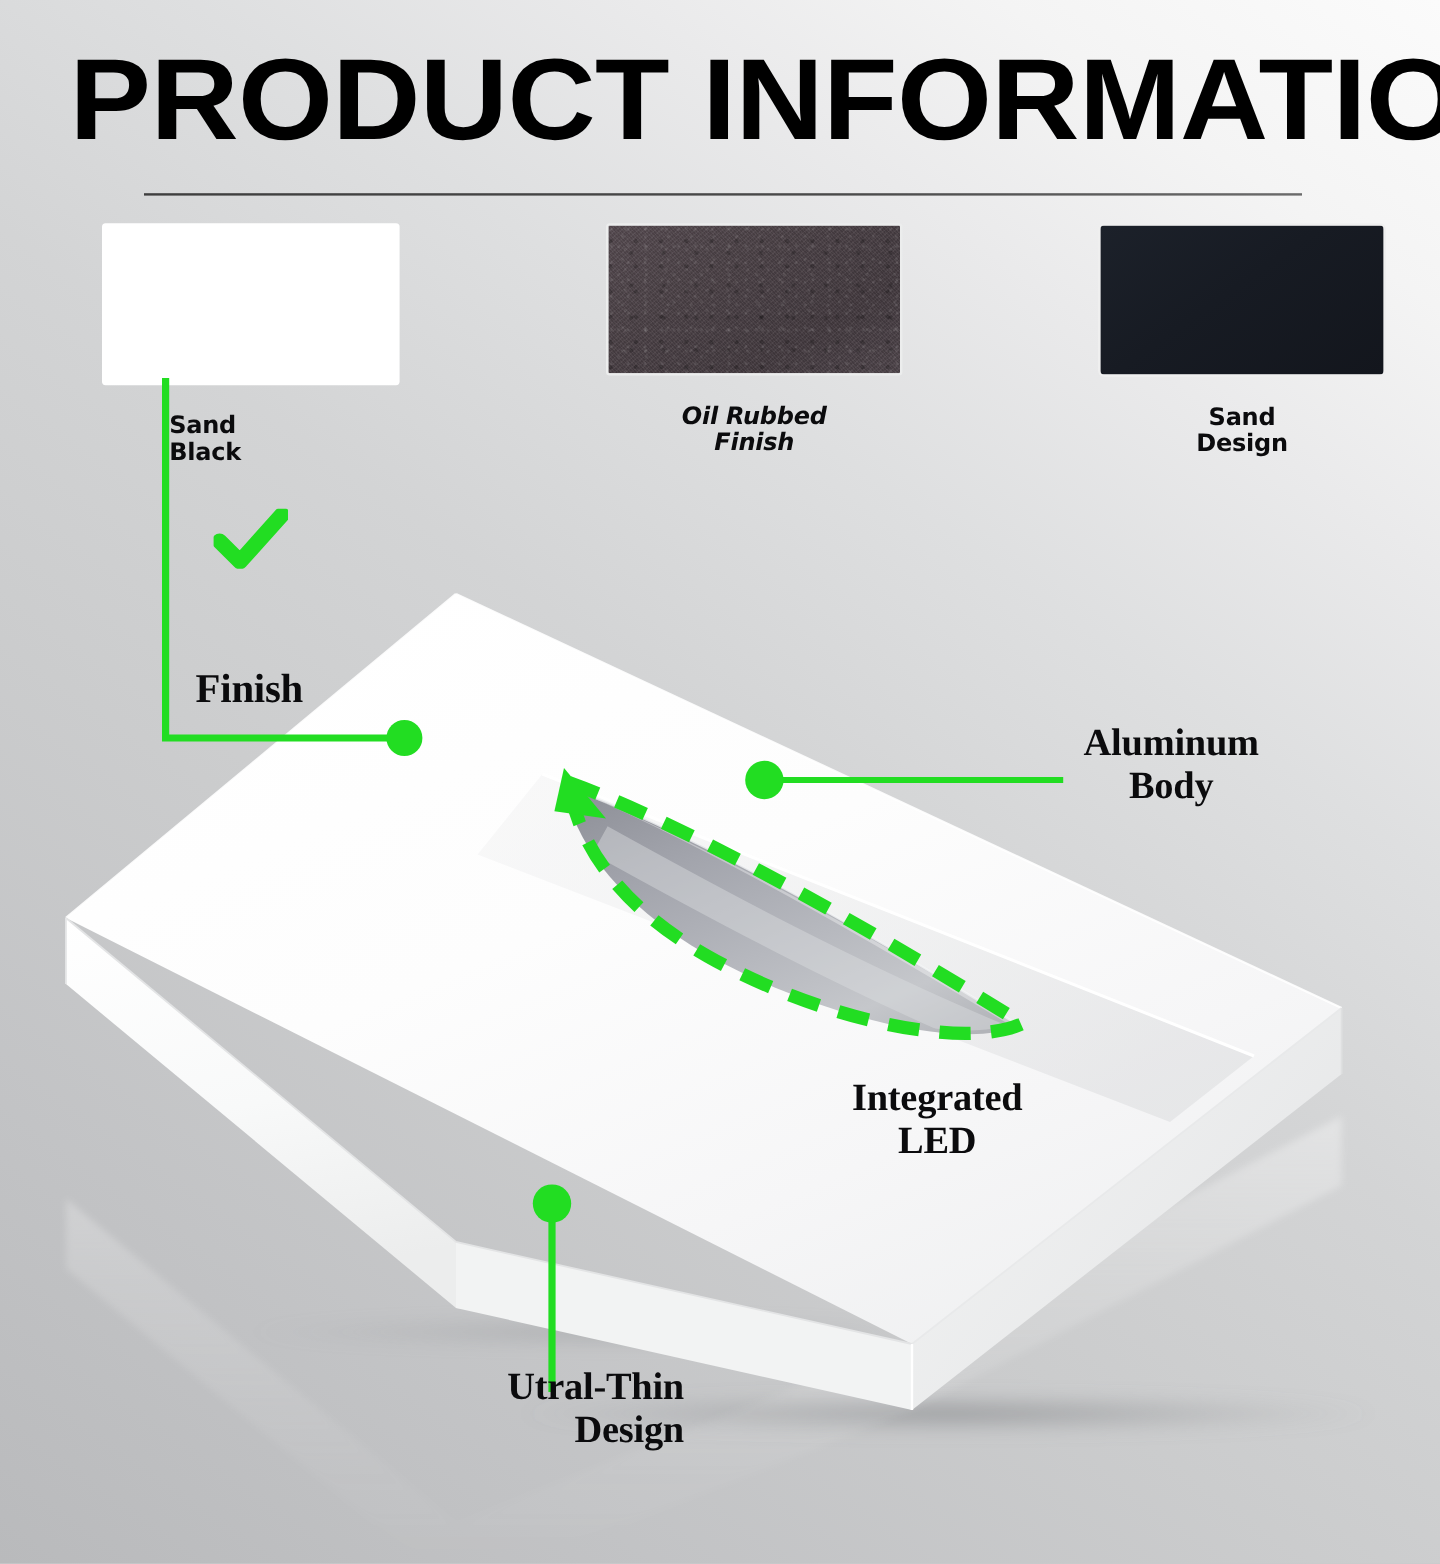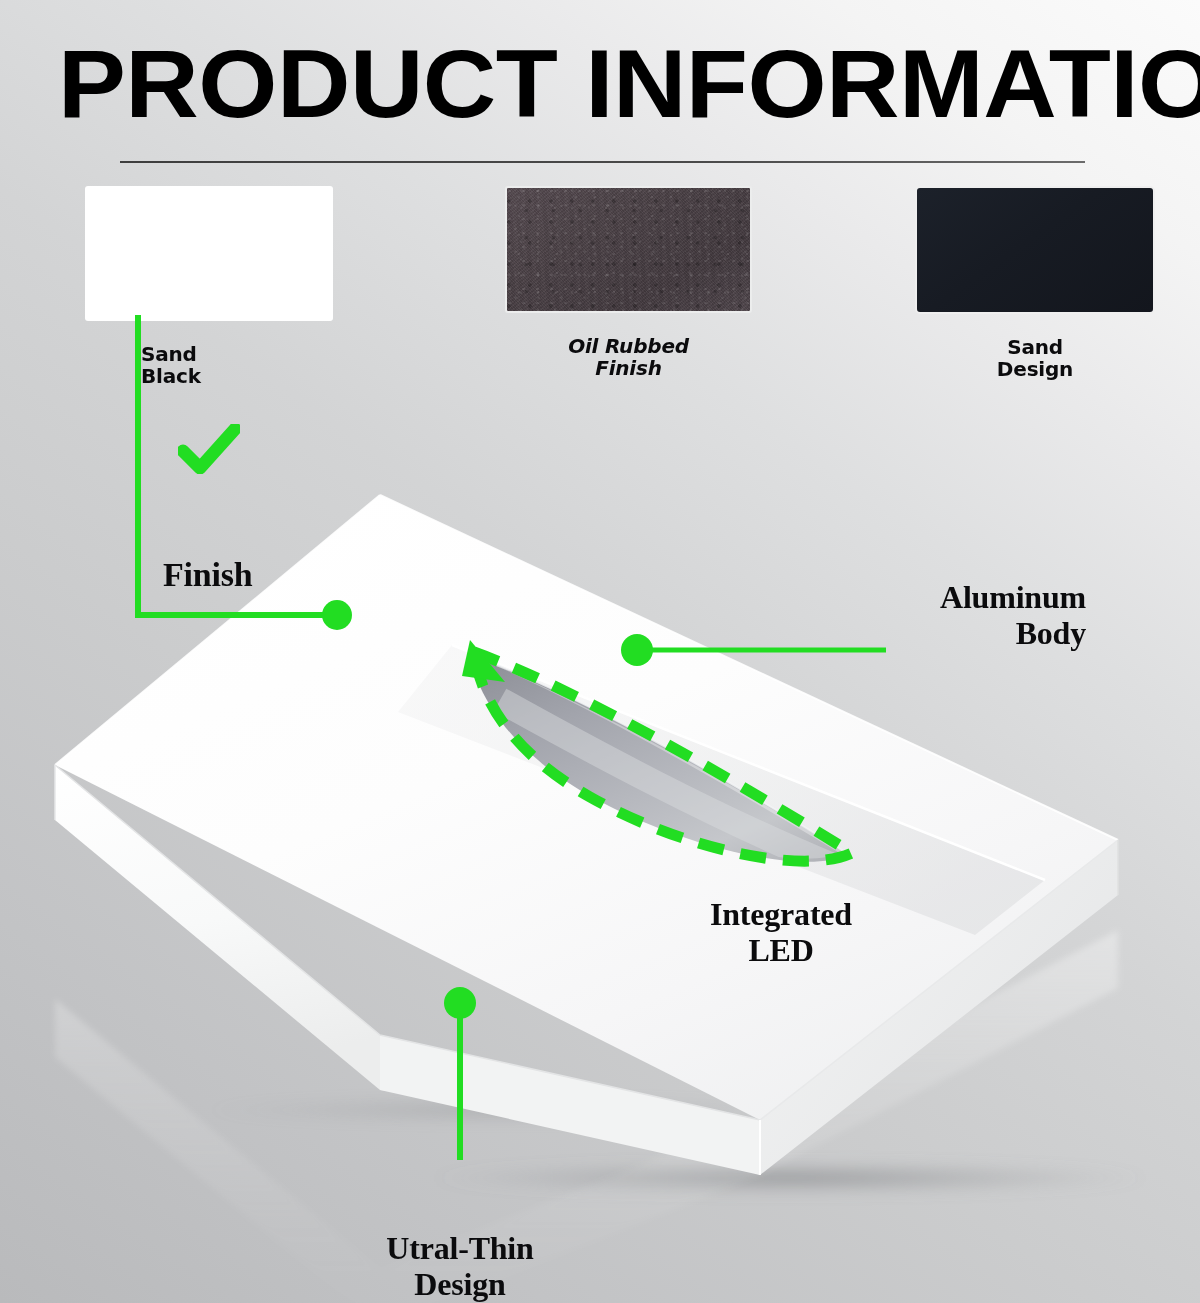--- a/index.html
+++ b/index.html
@@ -127,23 +127,23 @@
     position: absolute;
     font-family: Liberation Serif, serif;
     font-weight: bold;
     font-size: 32px;
     line-height: 1.14;
     color: #0b0b0d;
     letter-spacing: -0.2px;
     white-space: pre-line;
   }
   .lbl-finish    { left: 163px; top: 556px; font-size: 34px; }
-  .lbl-aluminum  { left: 866px; top: 579px; text-align: right; width: 220px; }
+  .lbl-aluminum  { left: 866px; top: 600px; text-align: center; width: 220px; }
   .lbl-led       { left: 668px; top: 896px; text-align: center; width: 226px; }
-  .lbl-ultrathin { left: 350px; top: 1230px; text-align: center; width: 220px; }
+  .lbl-ultrathin { left: 350px; top: 1137px; text-align: right; width: 220px; }
 
   .svg-layer {
     position: absolute;
     left: 0;
     top: 0;
     width: 1200px;
     height: 1303px;
   }
 </style>
 </head>

